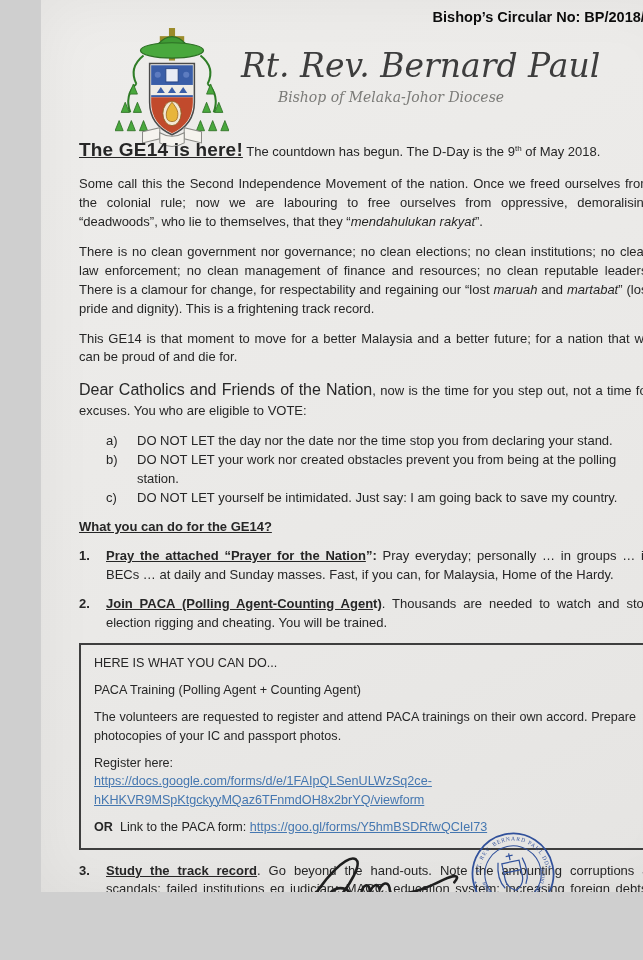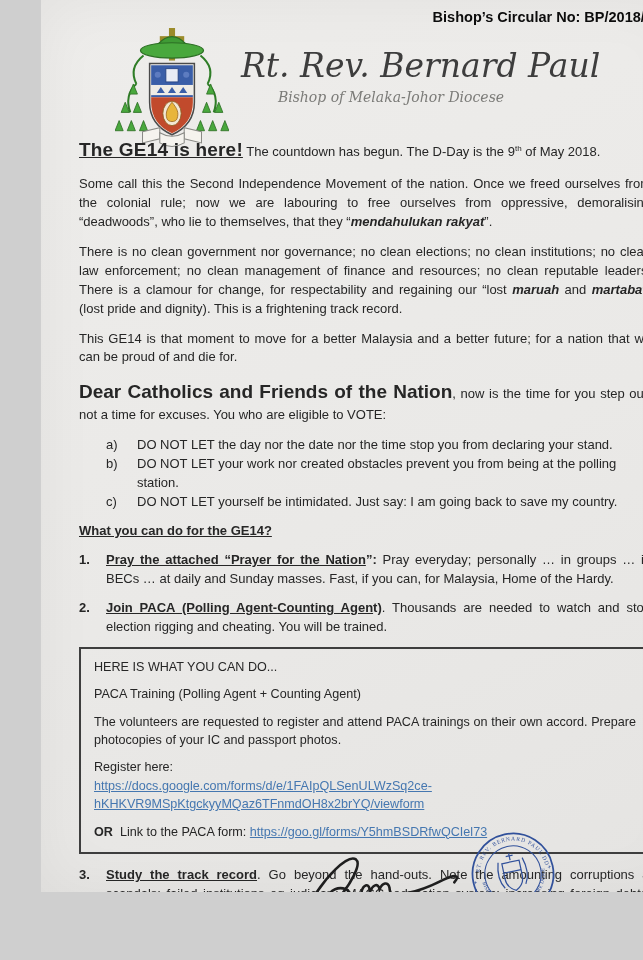--- a/index.html
+++ b/index.html
@@ -10,31 +10,31 @@
   .circ{position:absolute;top:9px;right:15px;font-weight:700;font-size:14.5px;color:#0c0c0c;}
   .arms{position:absolute;left:74px;top:27px;}
   .mast{position:absolute;left:200px;top:46px;width:300px;text-align:center;}
   .bname{font-family:"DejaVu Serif",serif;font-style:italic;font-size:33px;color:#3d3d3d;white-space:nowrap;}
   .btitle{font-family:"DejaVu Serif",serif;font-style:italic;font-size:14px;color:#7b7b78;margin-top:4px;}
   .content{position:absolute;left:38px;top:136px;width:572px;font-size:13px;line-height:1.46;}
   .headline{margin-bottom:11px;}
   .hl-main{font-size:19px;font-weight:800;text-decoration:underline;letter-spacing:.2px;}
   .para{margin:0 0 11px;text-align:justify;}
   sup{font-size:.62em;line-height:0;text-align:center;}
-  .dearhead{font-weight:700;font-size:19px;}
+  .dearhead{font-weight:400;font-size:16px;}
   .abc{margin:0 0 10px 27px;}
   .abc-row{display:flex;}
   .abc-label{flex:none;width:31px;}
   .sec-head{font-weight:700;text-decoration:underline;margin:0 0 10px;}
   .num-item{display:flex;margin:0 0 10px;}
   .num{flex:none;width:27px;font-weight:700;}
   .num-body{text-align:justify;flex:1;}
   .bu{font-weight:700;text-decoration:underline;}
   .b{font-weight:700;}
-  .it{font-style:italic;font-weight:bold;}
+  .it{font-style:italic;}
   .box{border:2px solid #3e3e3e;padding:9px 13px 11px;margin:2px 0 12px;font-size:12.6px;}
   .box-t{font-weight:400;margin-bottom:9px;}
   .box-p{margin:0 0 9px;text-align:justify;}
   .link{color:#4577b0;text-decoration:underline;word-break:break-all;cursor:pointer;}
   .reg{margin-bottom:9px;}
   .orrow{margin-top:2px;}
   .hl4{background:#f2ea25;width:fit-content;padding:2px 6px 3px 0;margin-bottom:12px;}
   .bx{font-weight:800;font-size:16px;padding:0 3px;}
   .signature{position:absolute;left:262px;top:843px;}
   .seal{position:absolute;left:428px;top:830px;}

